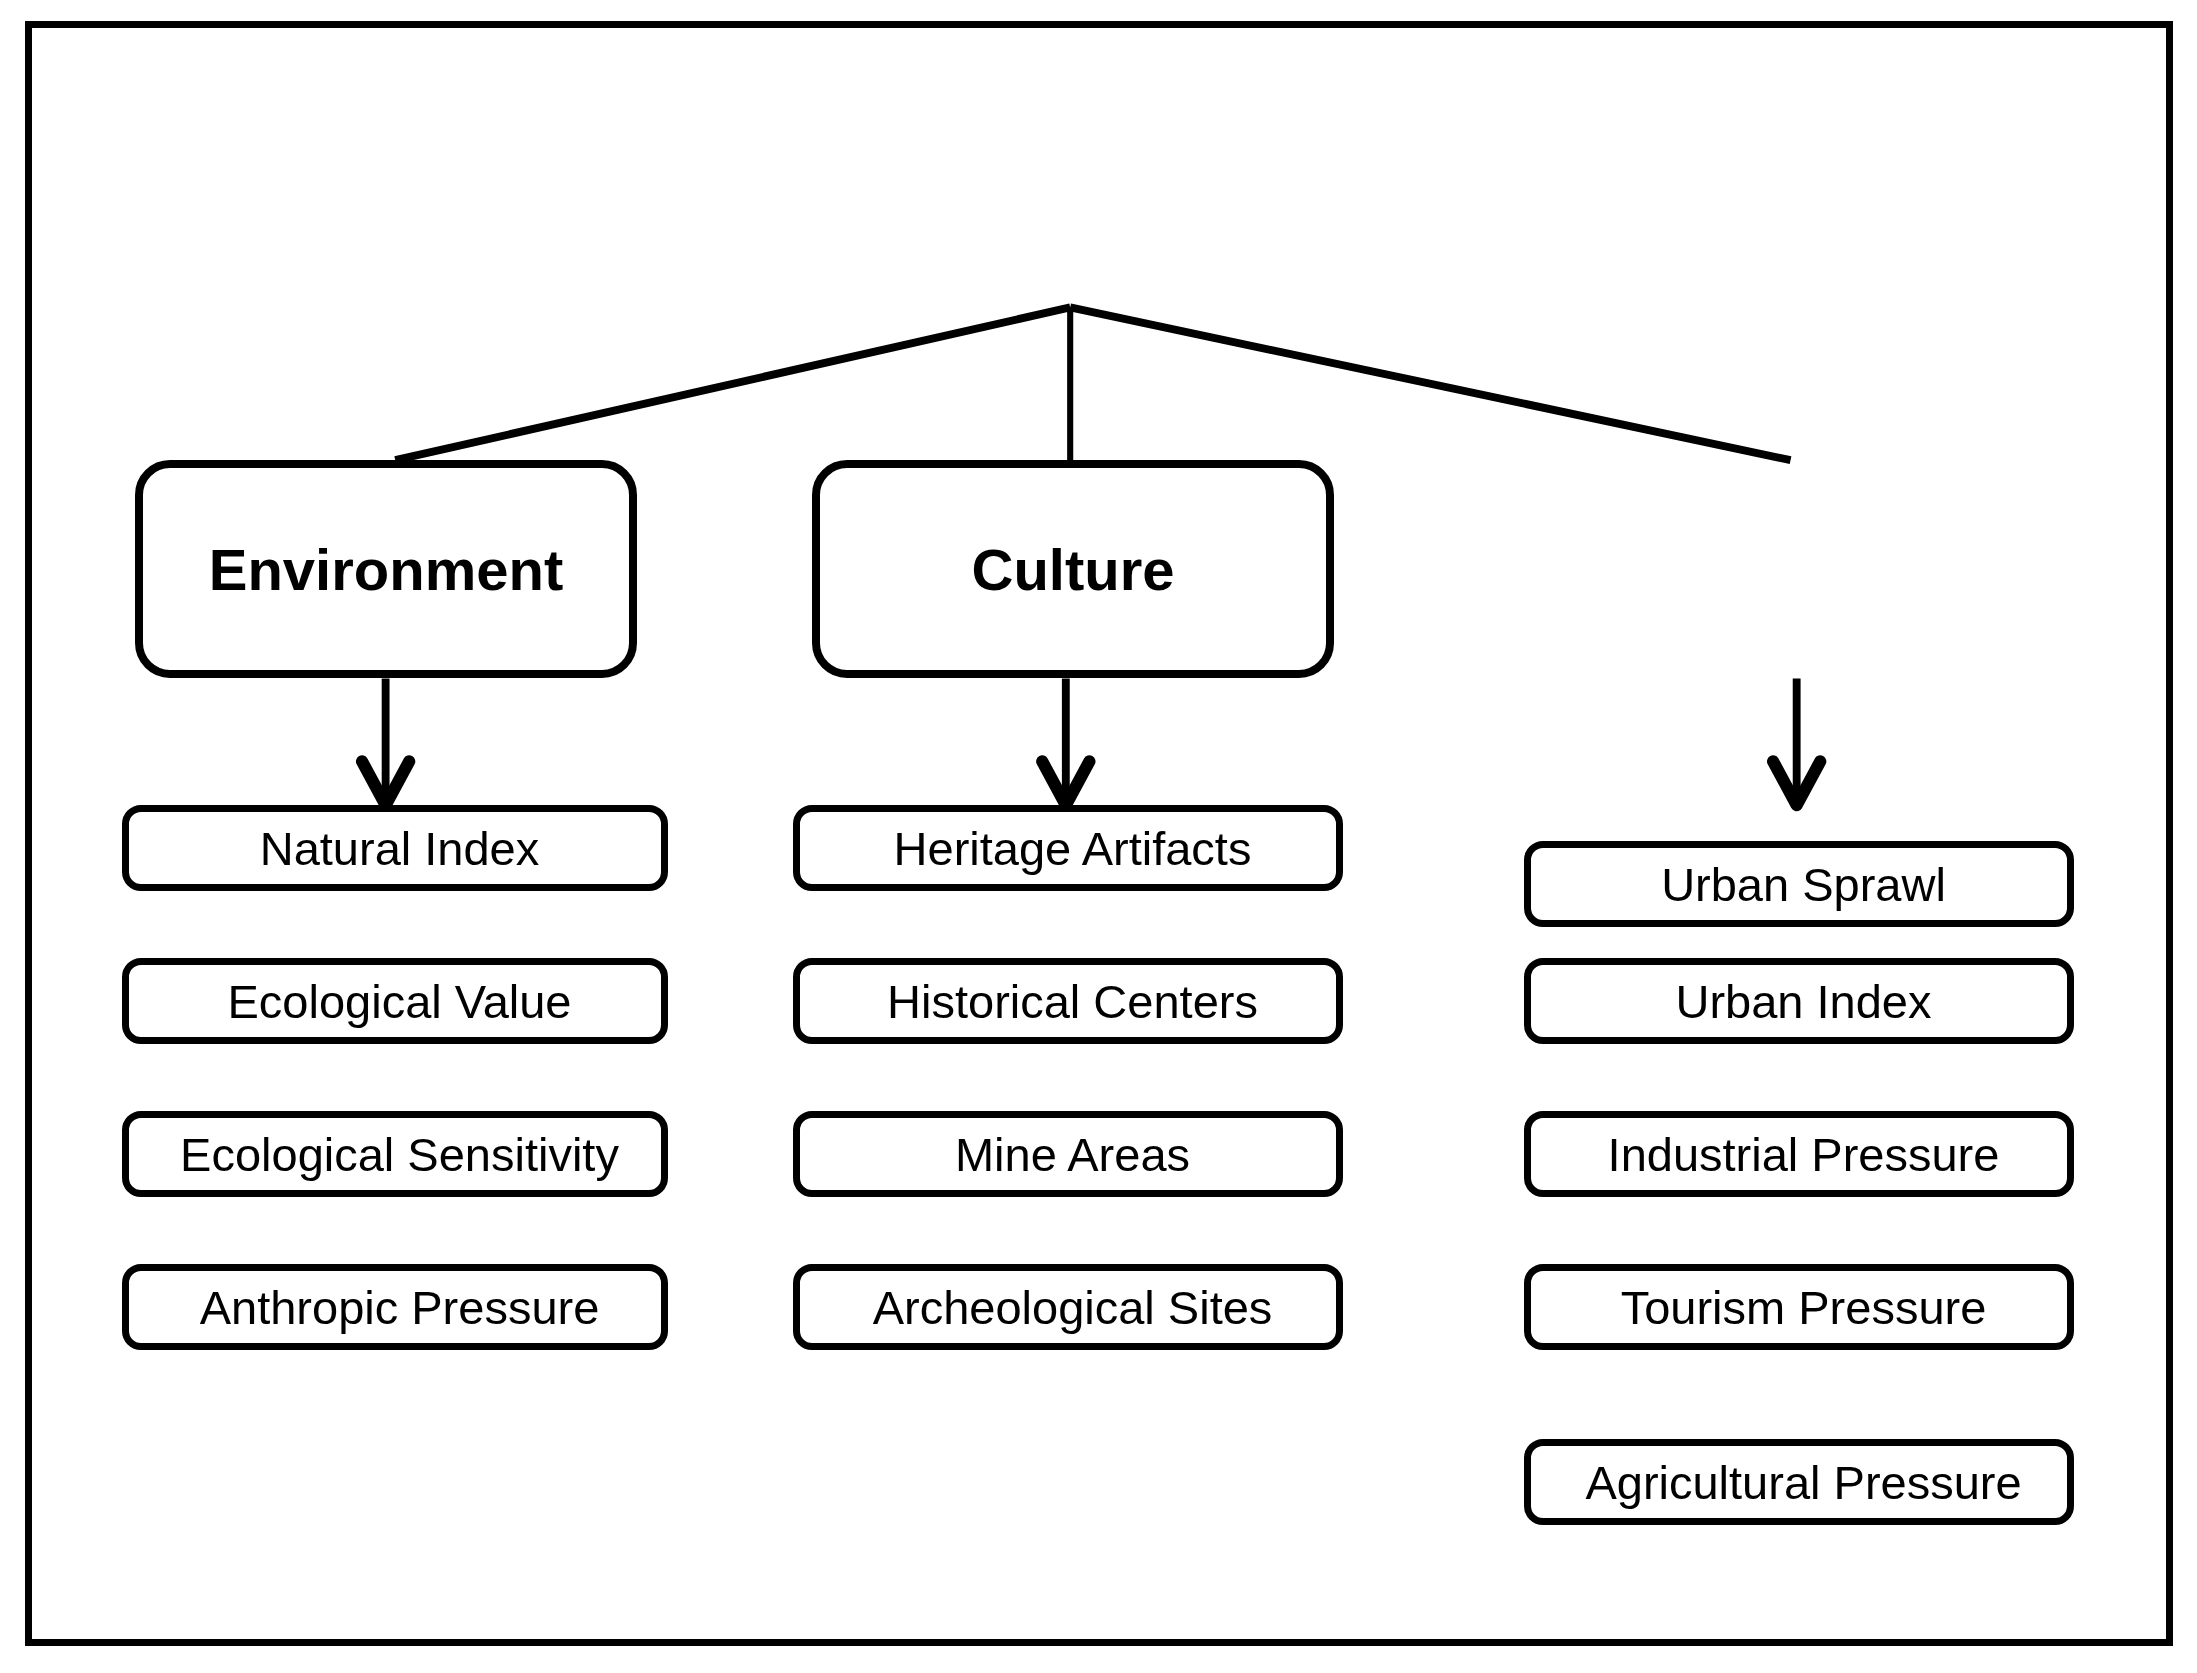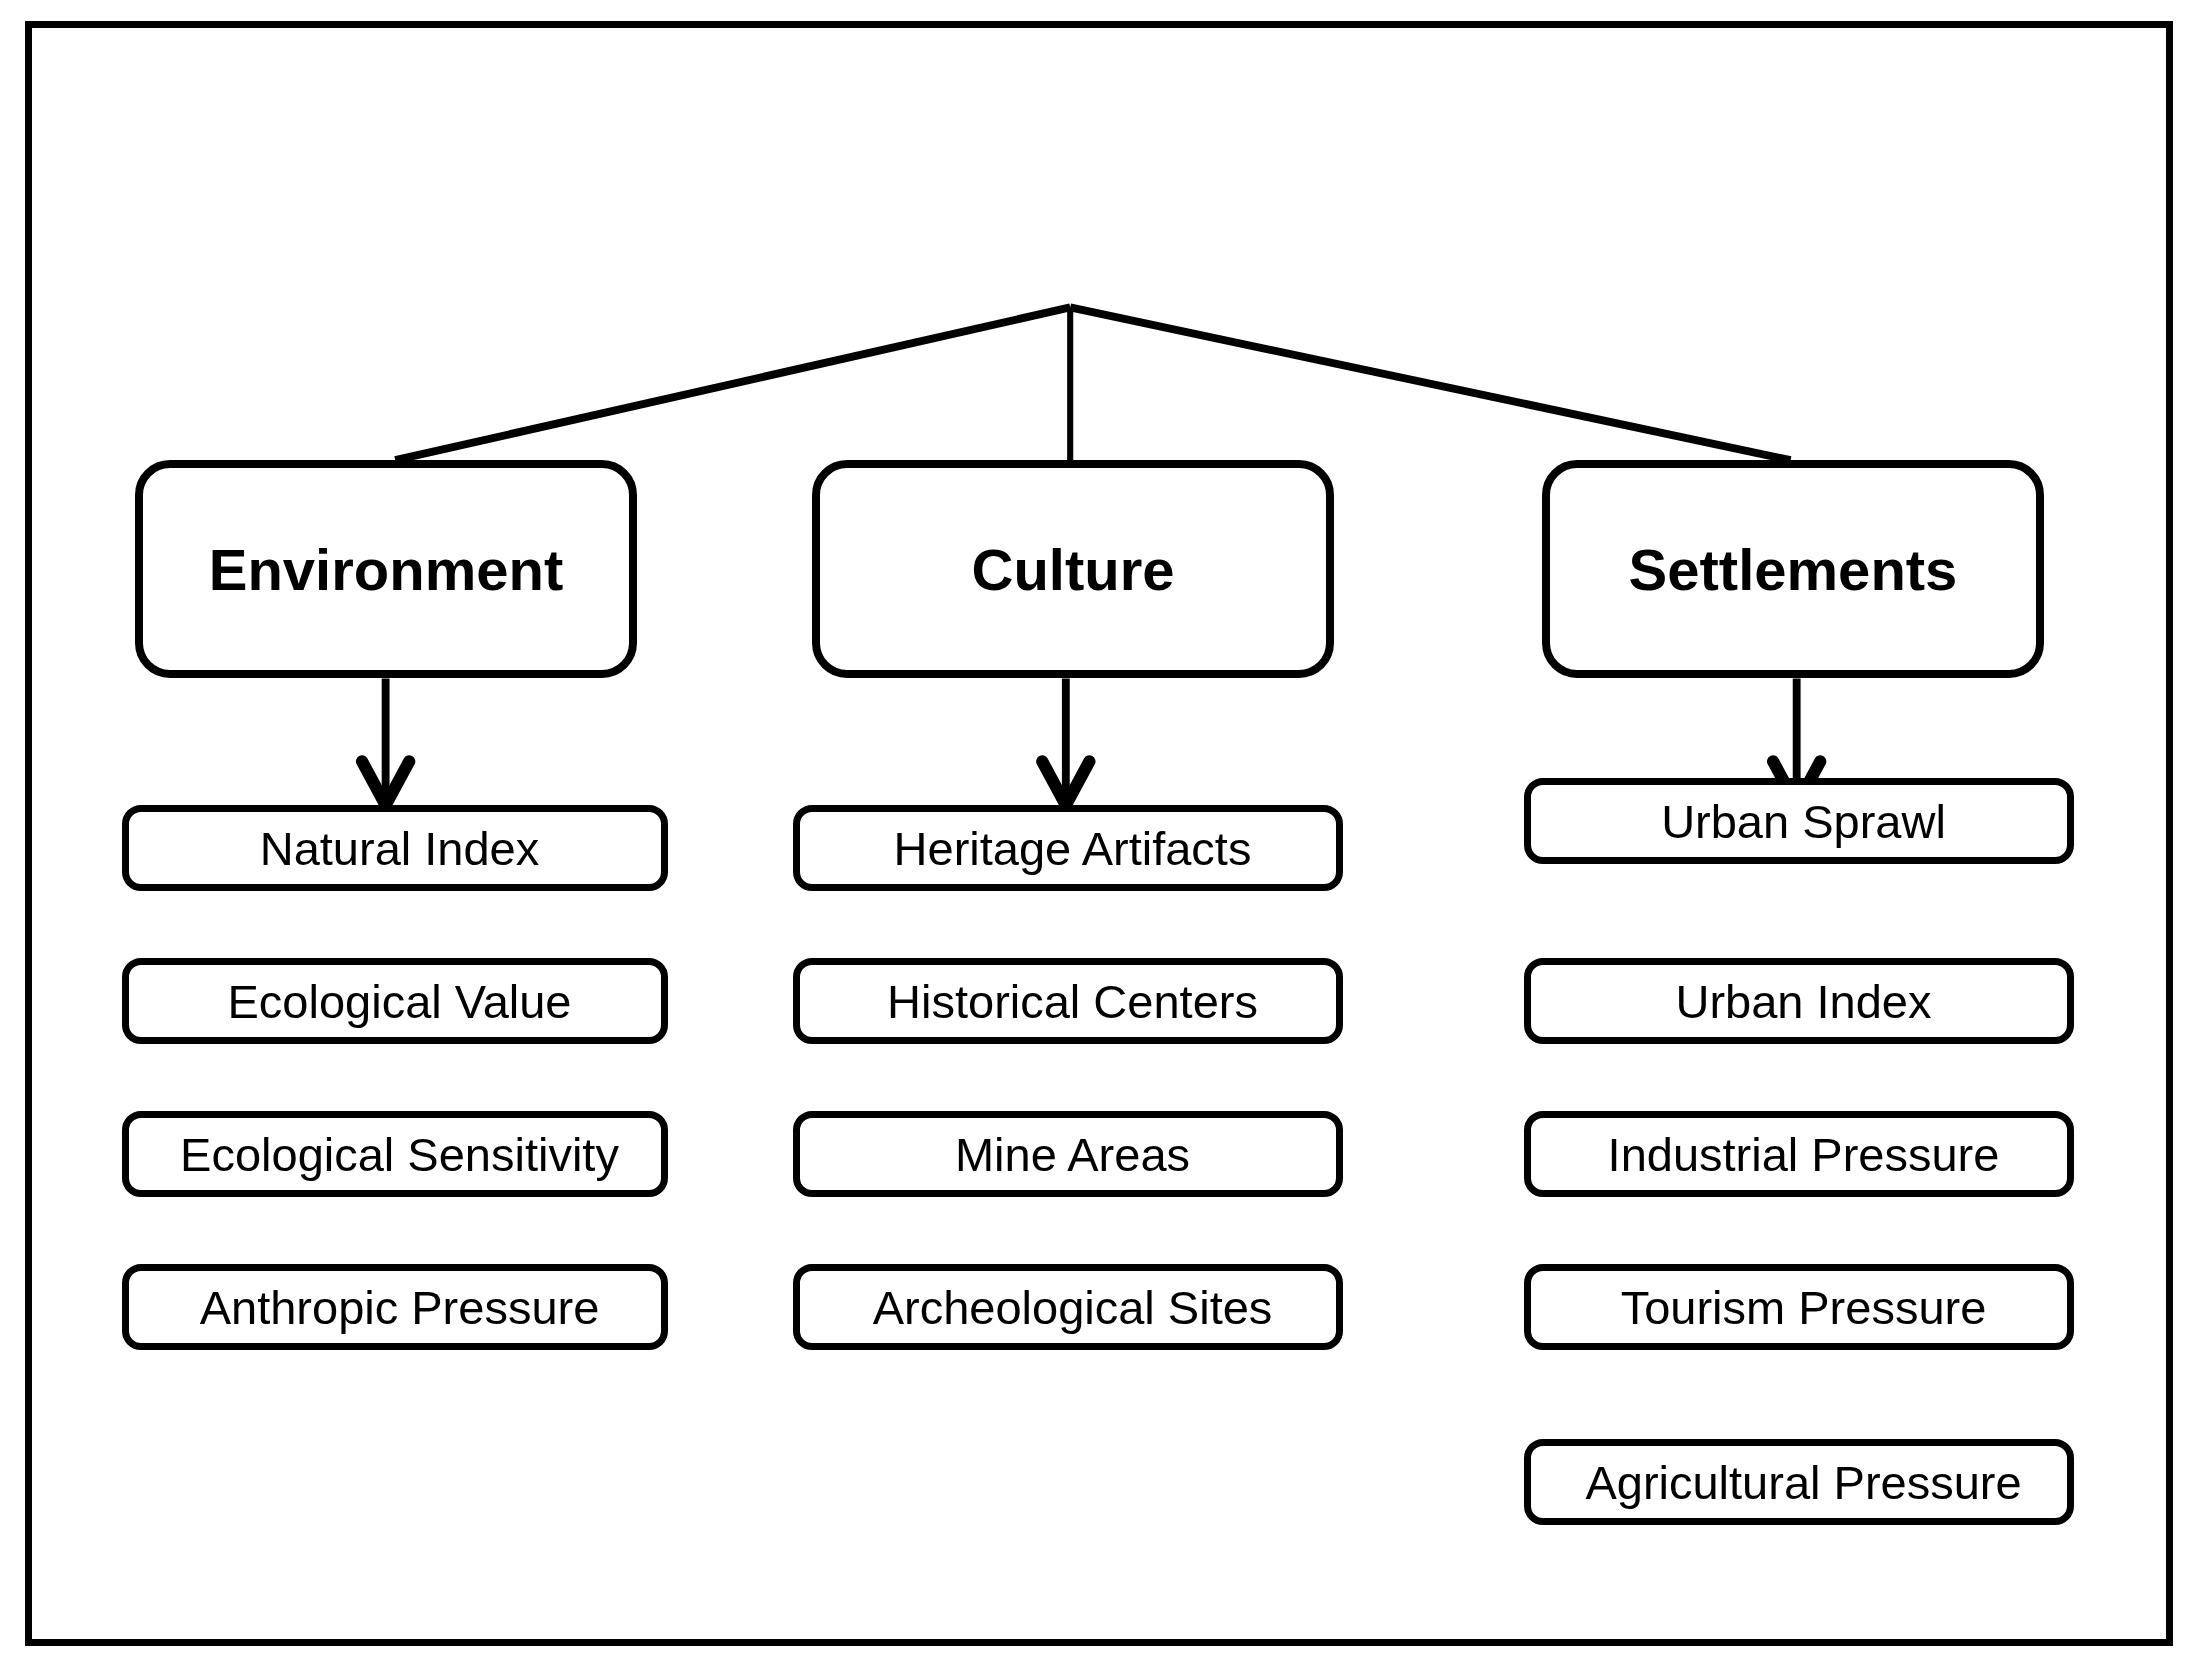--- a/index.html
+++ b/index.html
@@ -122,23 +122,20 @@
     </g>
   </svg>
 
 
   <div class="node category-node" id="category-node-0">
     <span class="node-label">Environment</span>
   </div>
   <div class="node category-node" id="category-node-1">
     <span class="node-label">Culture</span>
   </div>
-  <div class="node category-node" id="category-node-2">
-    <span class="node-label">Settlements</span>
-  </div>
 
   <div class="leaf-col col-0">
     <div class="node leaf-node" style="top:805px">
       <span class="node-label">Natural Index</span>
     </div>
     <div class="node leaf-node" style="top:958px">
       <span class="node-label">Ecological Value</span>
     </div>
     <div class="node leaf-node" style="top:1111px">
       <span class="node-label">Ecological Sensitivity</span>
@@ -157,21 +154,21 @@
     </div>
     <div class="node leaf-node" style="top:1111px">
       <span class="node-label">Mine Areas</span>
     </div>
     <div class="node leaf-node" style="top:1264px">
       <span class="node-label">Archeological Sites</span>
     </div>
   </div>
 
   <div class="leaf-col col-2">
-    <div class="node leaf-node" style="top:778px">
+    <div class="node leaf-node" style="top:841px">
       <span class="node-label">Urban Sprawl</span>
     </div>
     <div class="node leaf-node" style="top:958px">
       <span class="node-label">Urban Index</span>
     </div>
     <div class="node leaf-node" style="top:1111px">
       <span class="node-label">Industrial Pressure</span>
     </div>
     <div class="node leaf-node" style="top:1264px">
       <span class="node-label">Tourism Pressure</span>

